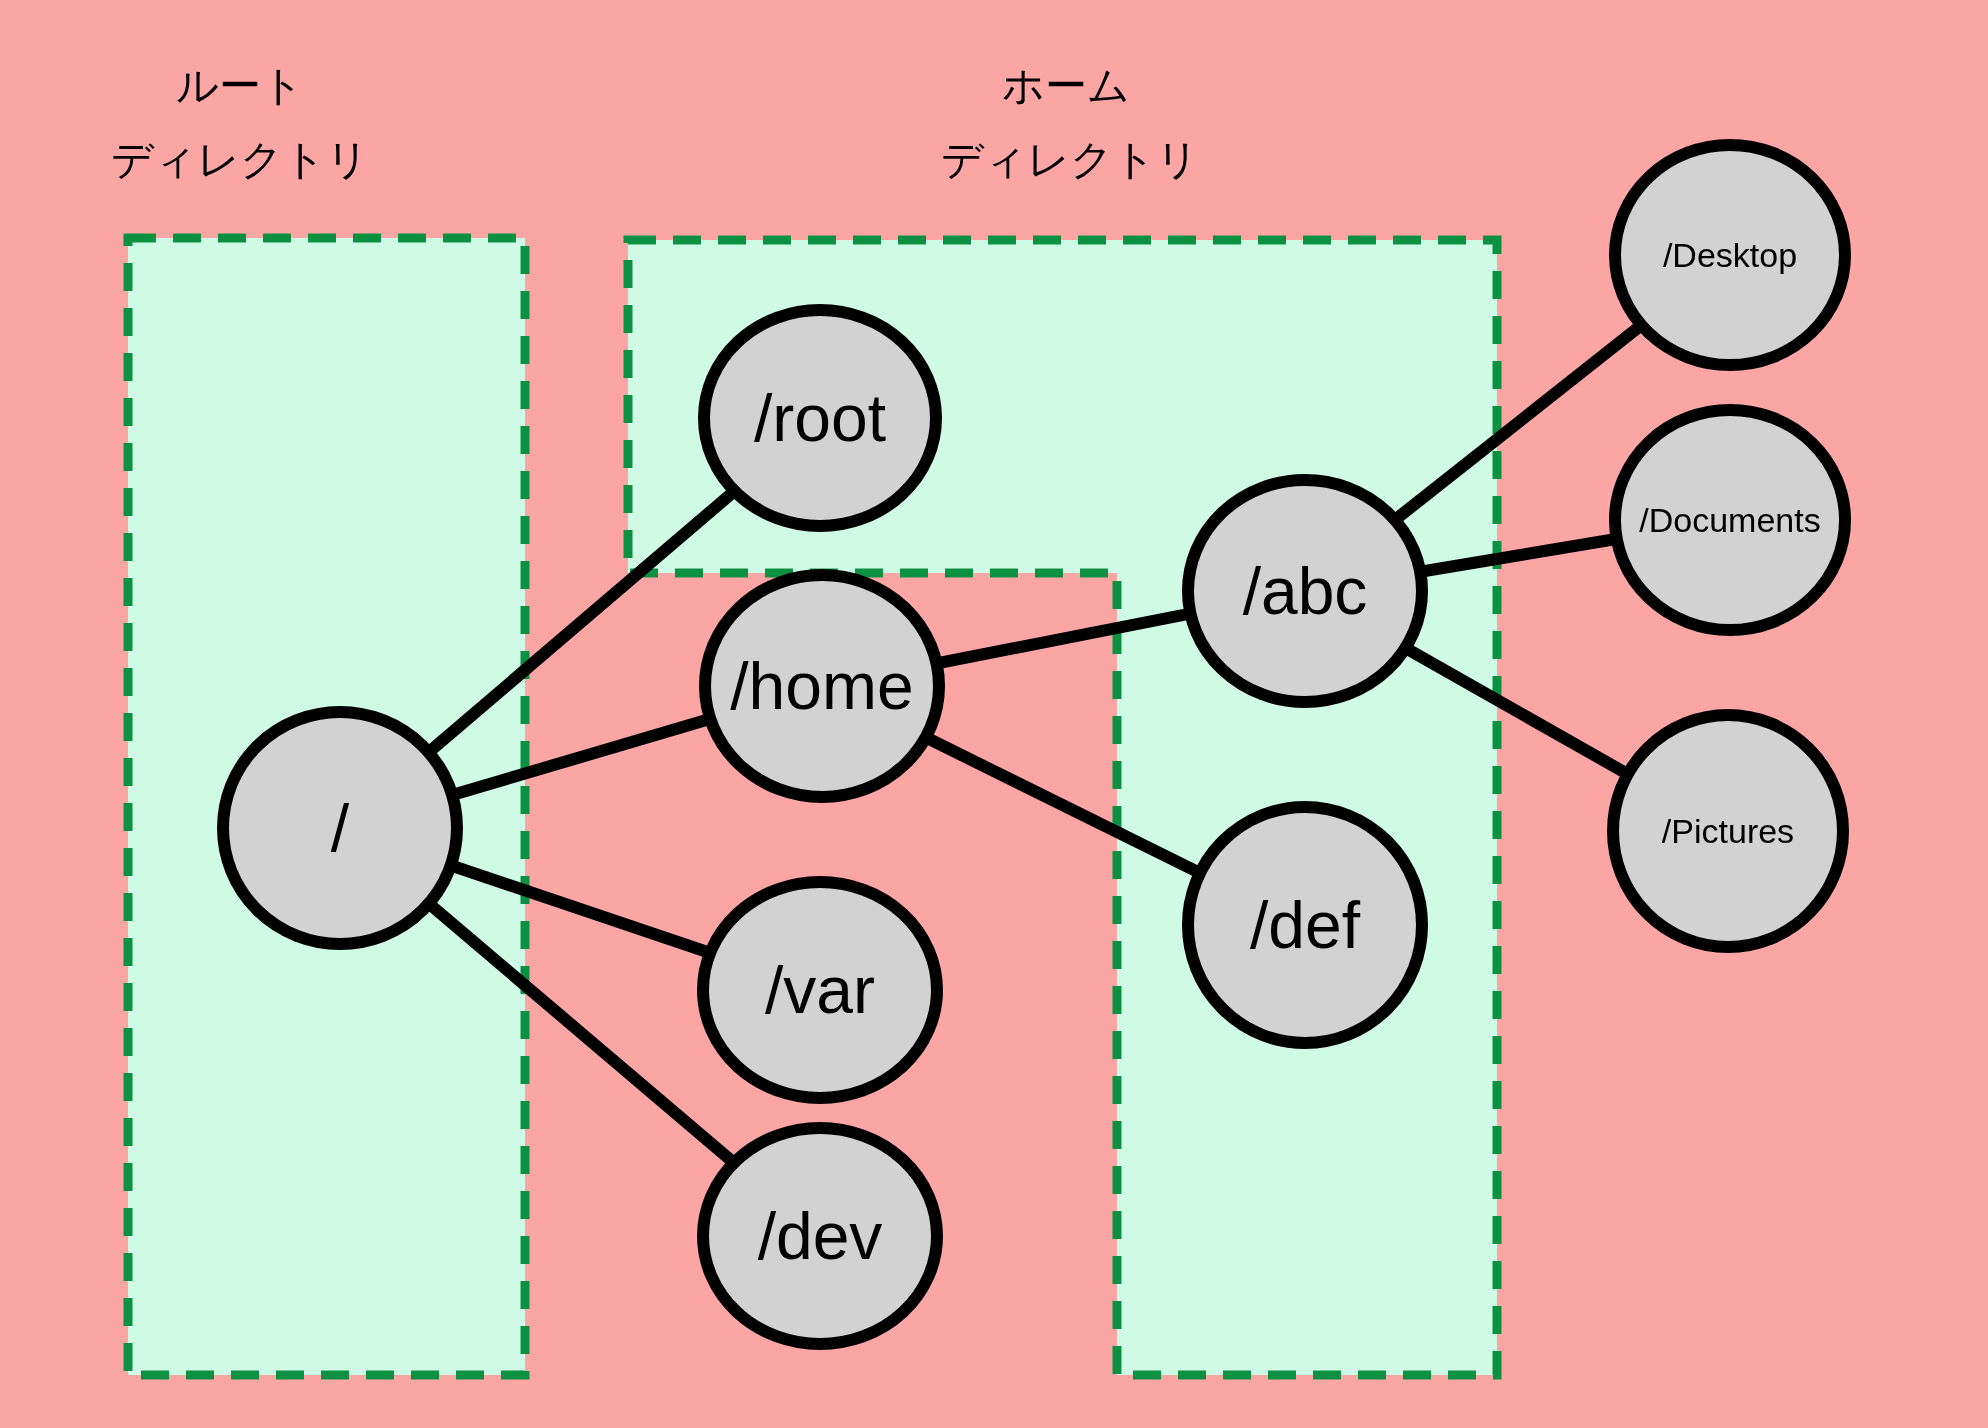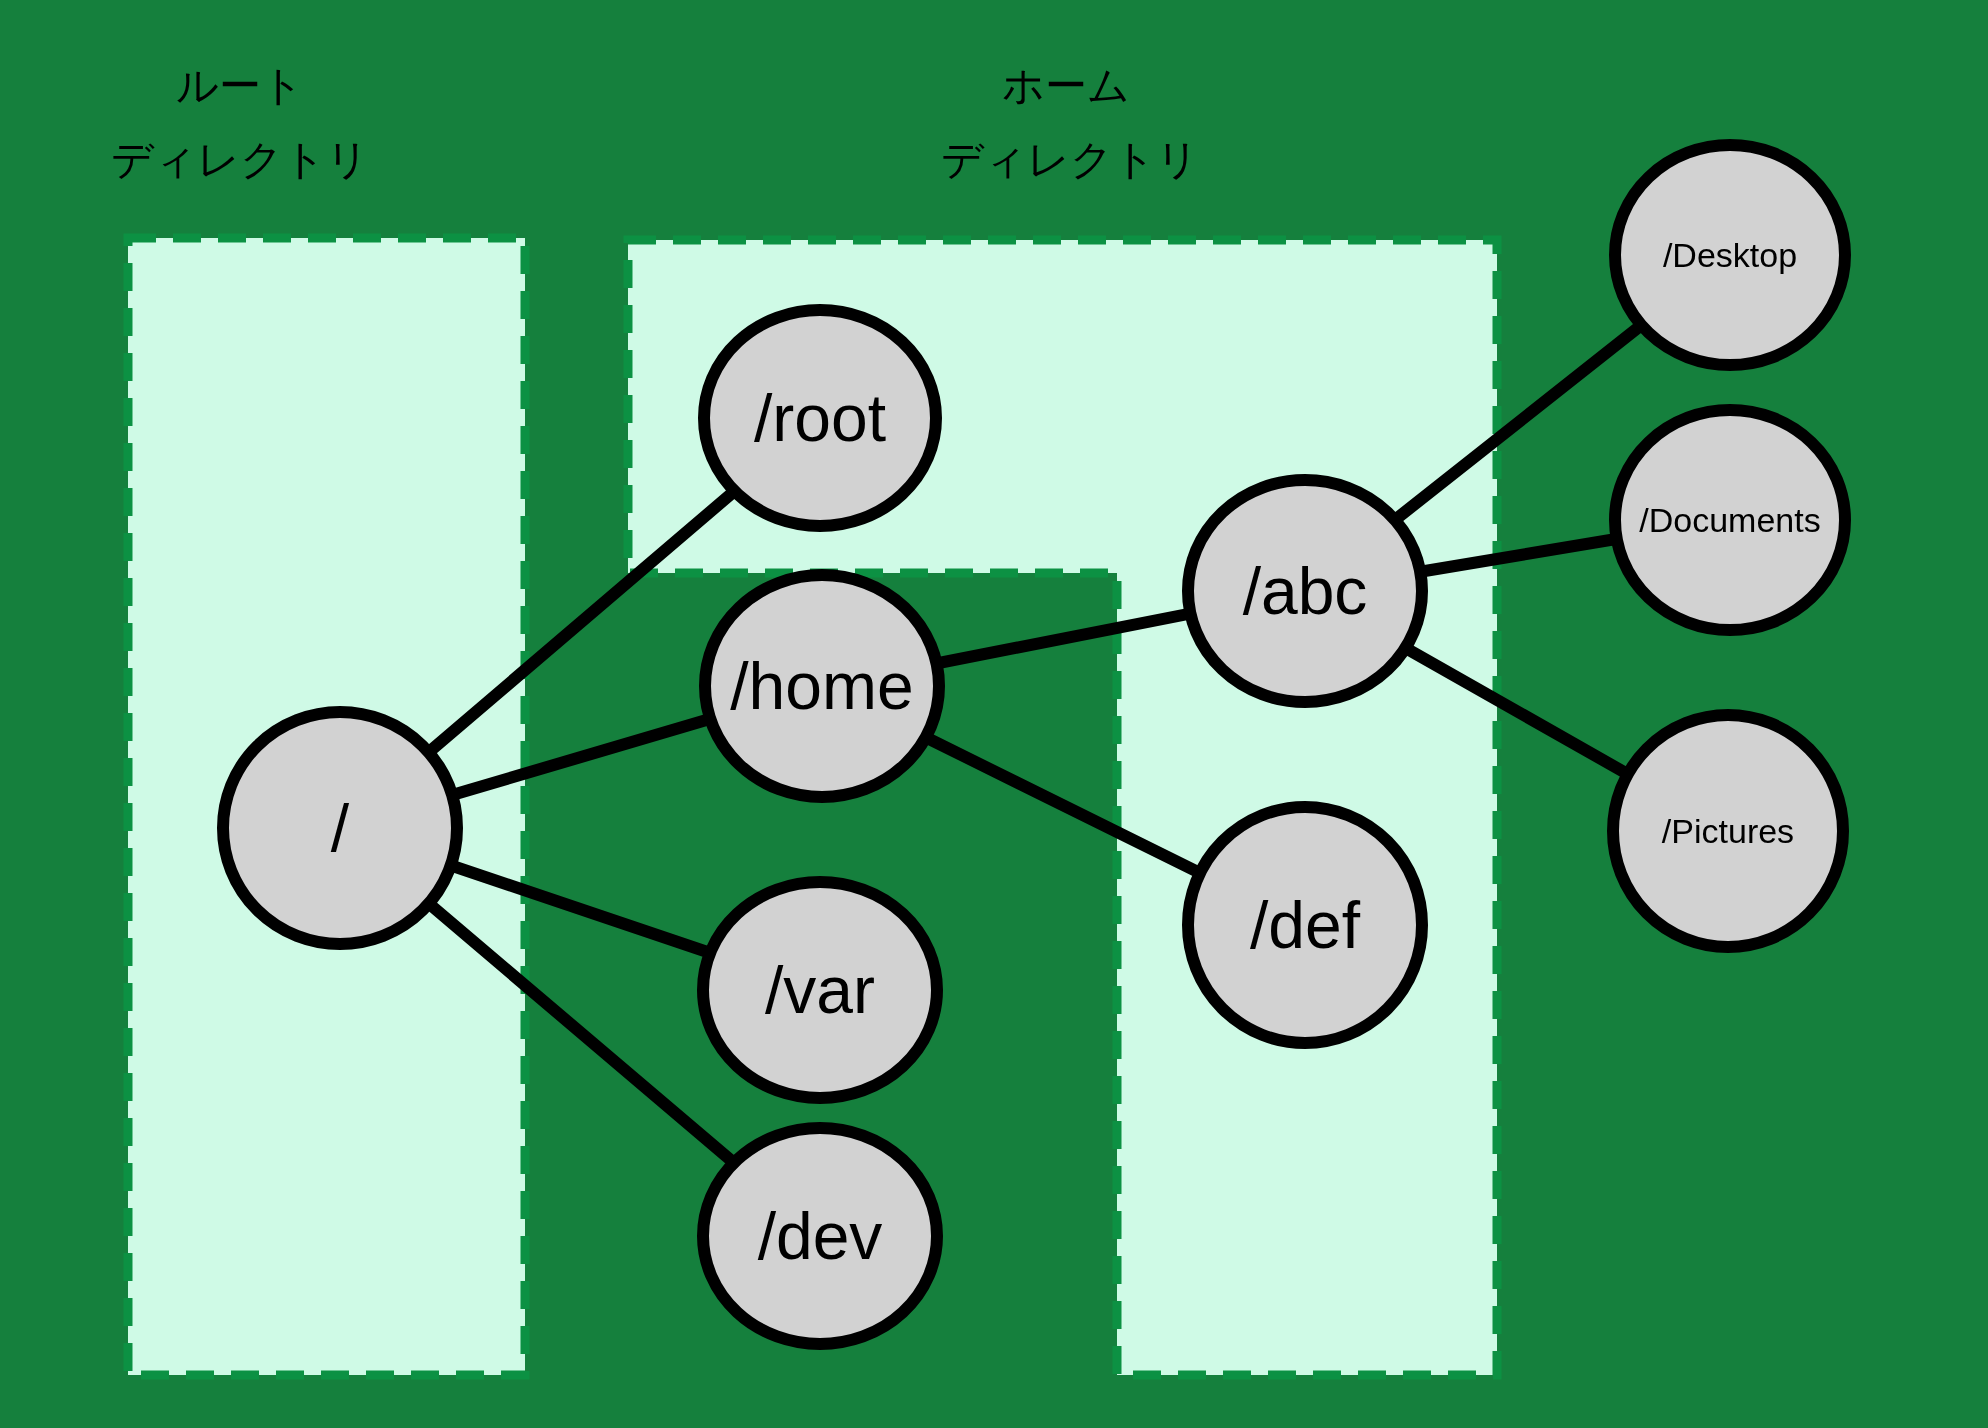--- a/index.html
+++ b/index.html
@@ -5,21 +5,21 @@
   html, body {
     margin: 0;
     padding: 0;
     background: #ffffff;
     font-family: "Liberation Sans", "DejaVu Sans", sans-serif;
   }
   .stage {
     position: relative;
     width: 1988px;
     height: 1428px;
-    background: #15803d;
+    background: #fca5a5;
     overflow: hidden;
   }
   svg { display: block; }
   .region {
     fill: #cffae6;
     stroke: #0c9143;
     stroke-width: 9;
     stroke-dasharray: 28 17;
   }
   .edge {

